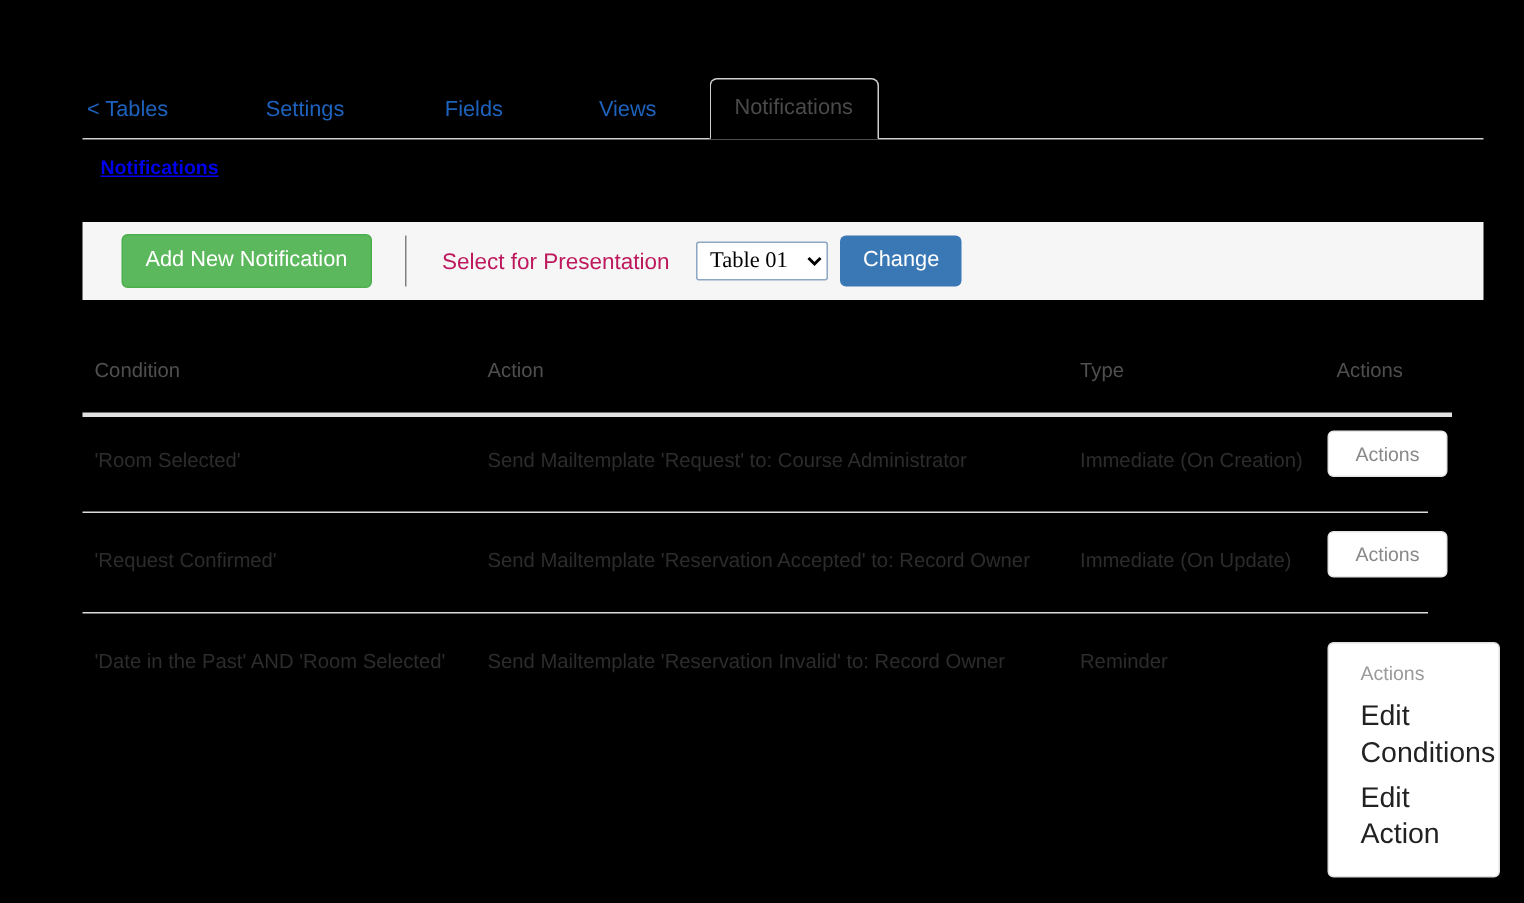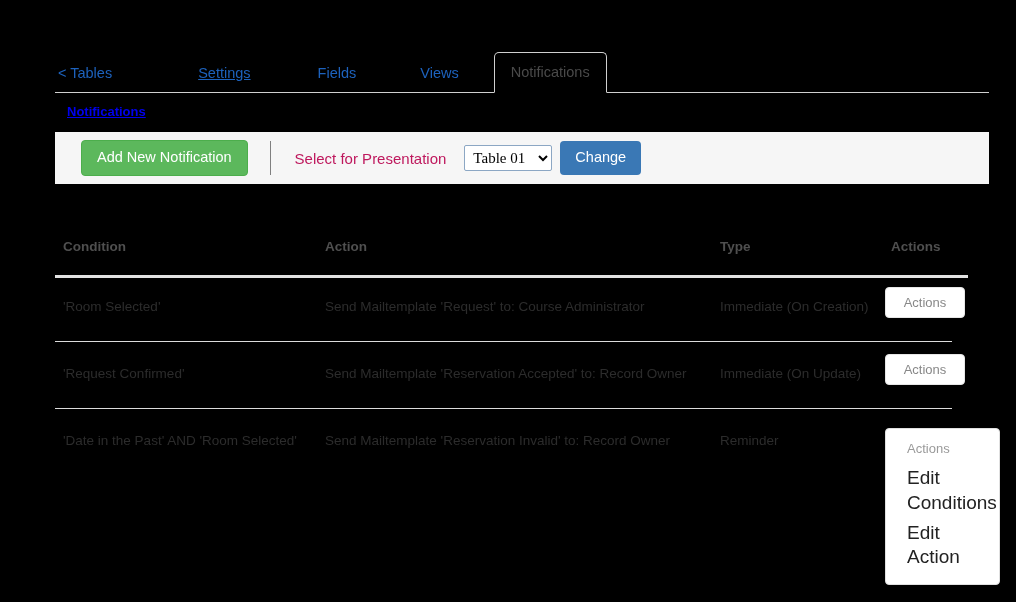--- a/index.html
+++ b/index.html
@@ -34,21 +34,21 @@
   .tab {
     font-size: 14.5px;
     line-height: 1;
     padding: 0 0 12px 0;
     white-space: nowrap;
     text-decoration: none;
     color: #1d62bd;
     cursor: pointer;
   }
   .tab.t-tables   { margin-left: 3px; }
-  .tab.t-settings { margin-left: 72px; text-decoration: underline; }
+  .tab.t-settings { margin-left: 51px; }
   .tab.t-fields   { margin-left: 53px; }
   .tab.t-views    { margin-left: 50px; }
 
   .tab.active {
     position: relative;
     margin-left: 21px;
     color: #4a4a4a;
     border: 1px solid #d0d0d0;
     border-bottom: 1px solid #000000;
     border-top-left-radius: 5px;
@@ -67,21 +67,21 @@
     font-weight: bold;
     color: #0000ee;
     text-decoration: underline;
     cursor: pointer;
   }
 
   
   .toolbar {
     position: absolute;
     left: 55px;
-    top: 132px;
+    top: 148px;
     width: 934px;
     height: 52px;
     background: #f6f6f6;
     display: flex;
     align-items: center;
     padding: 0 14px;
   }
   .btn-add {
     background: #5cb85c;
     color: #ffffff;
@@ -138,21 +138,21 @@
     width: 934px;
   }
   .tbl-head {
     position: relative;
     height: 50px;
   }
   .hcell {
     position: absolute;
     top: 14px;
     font-size: 13.5px;
-    font-weight: bold;
+    font-weight: normal;
     color: #4f4f4f;
     white-space: nowrap;
   }
   .c-cond { left: 8px;   }
   .c-act  { left: 270px; }
   .c-type { left: 665px; }
   .c-actn { left: 836px; }
 
   .head-rule {
     position: absolute;

